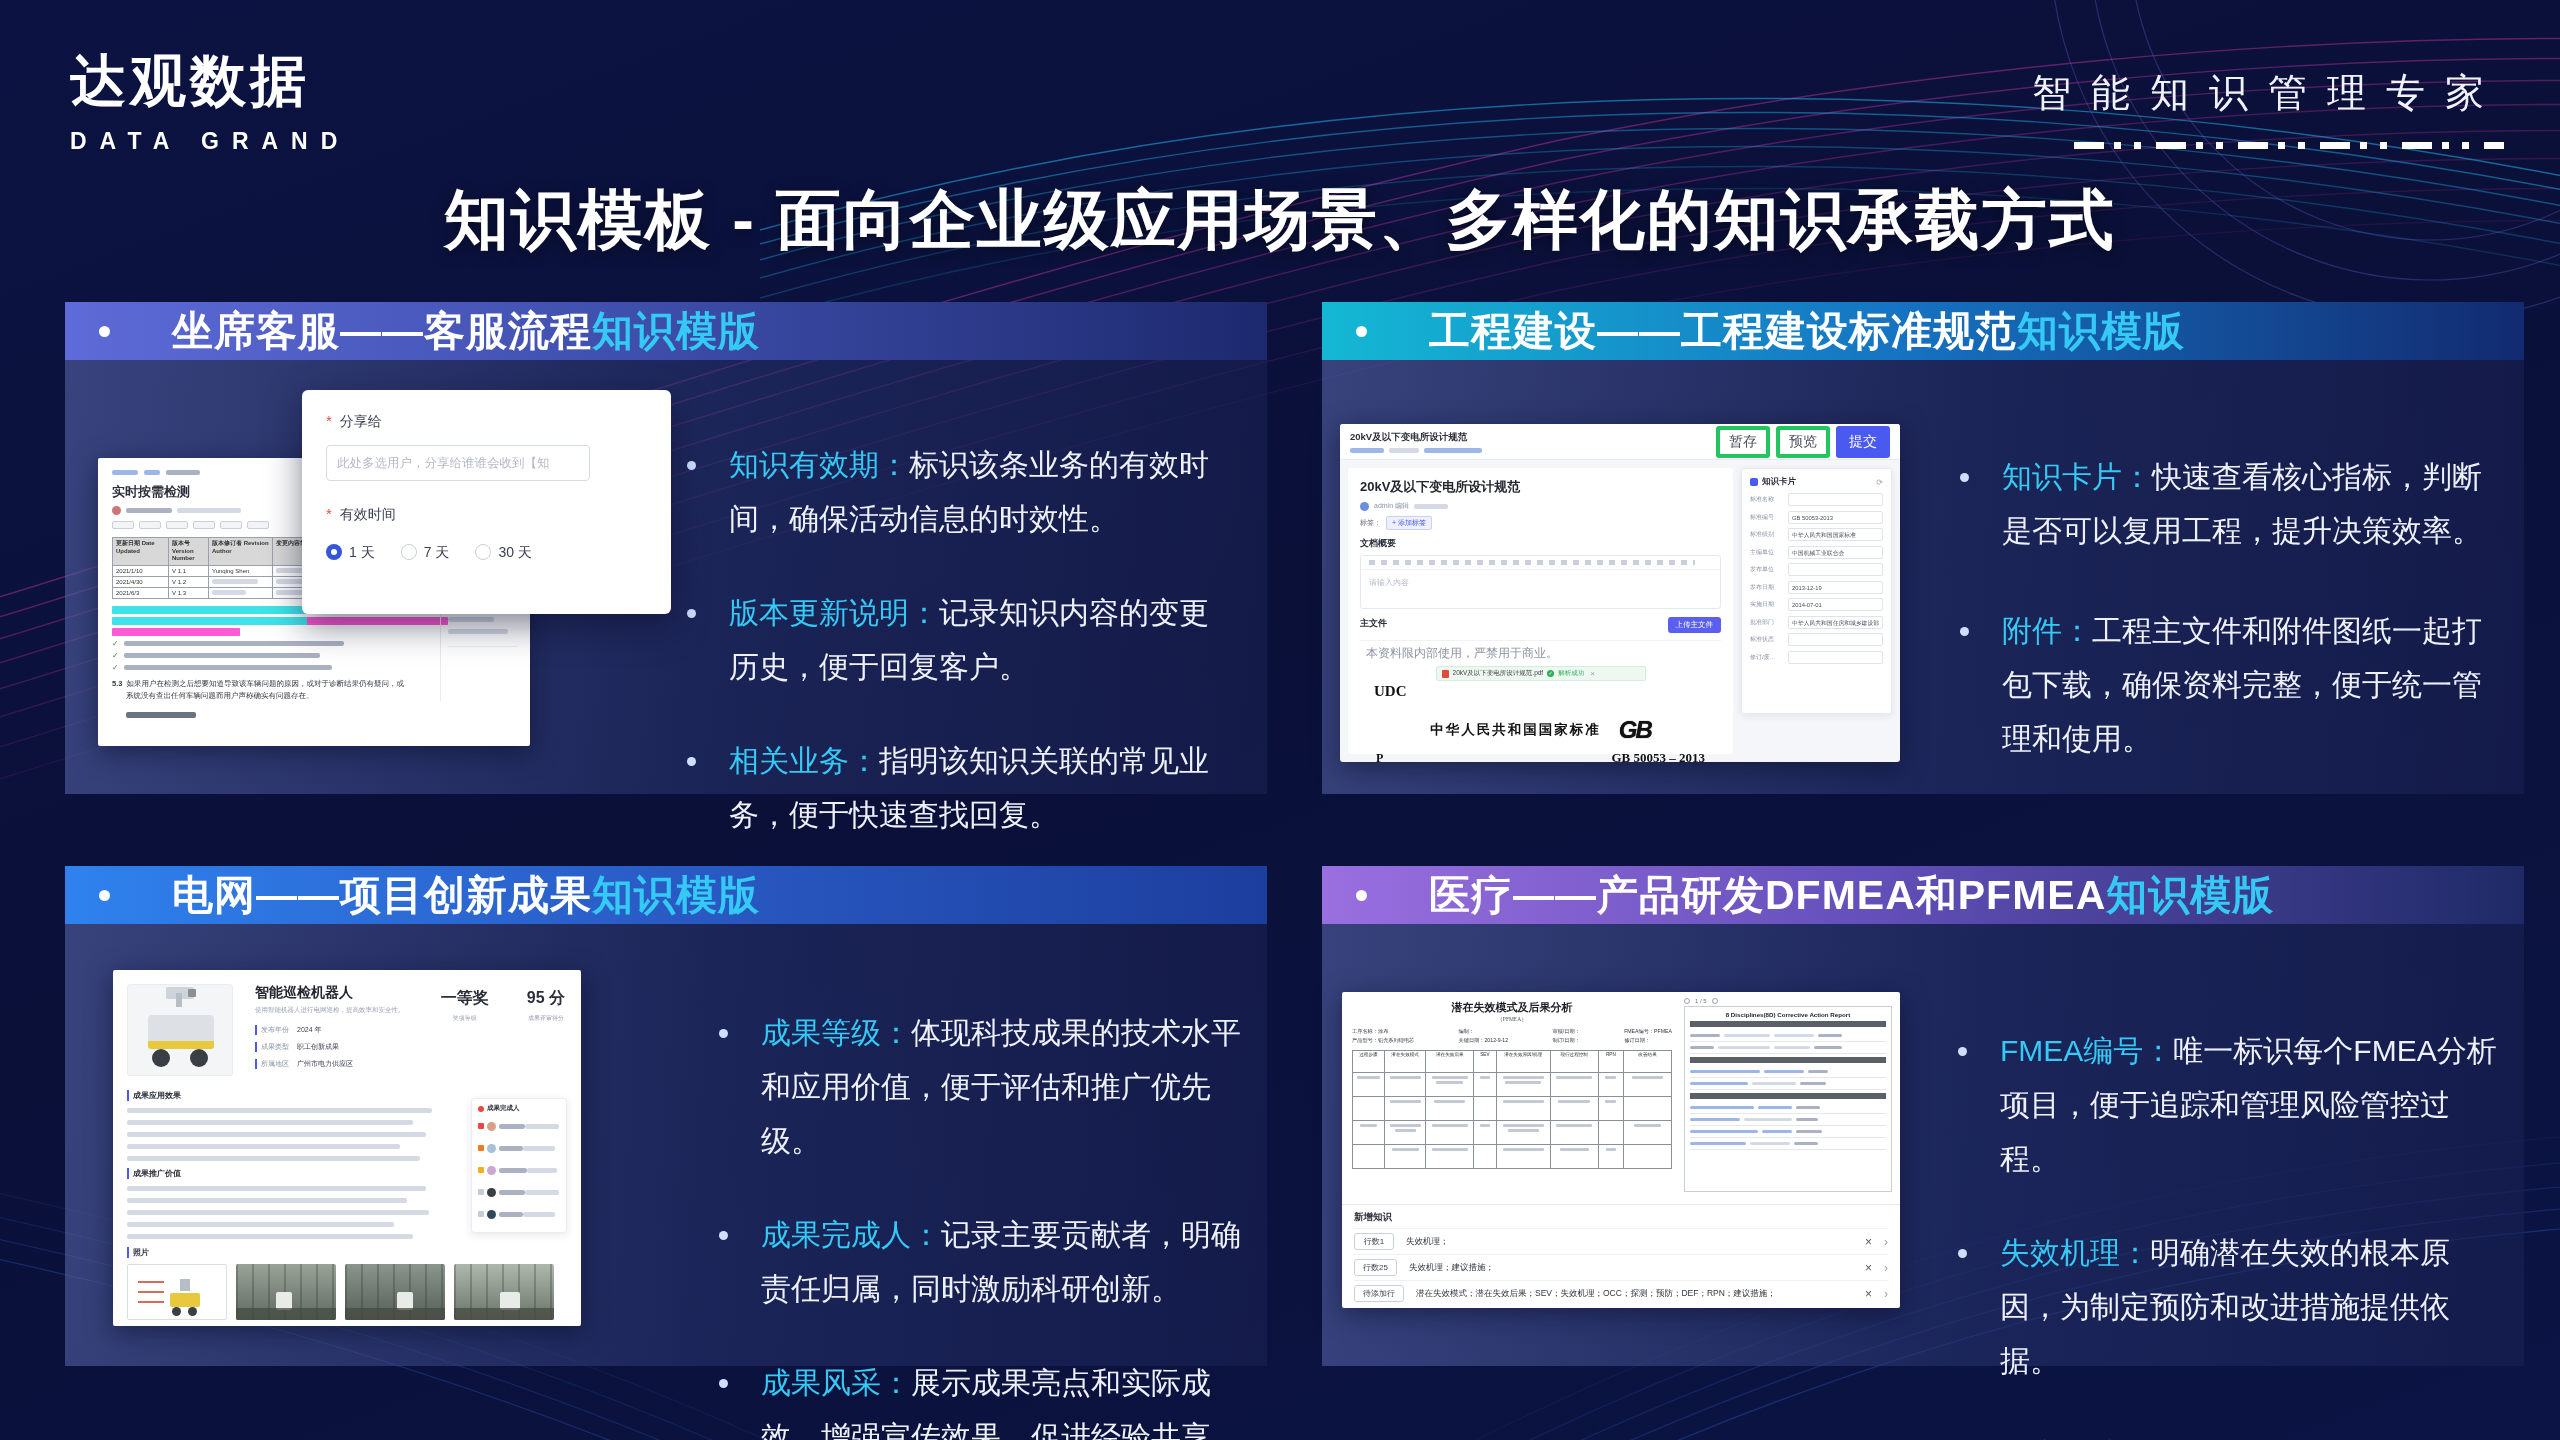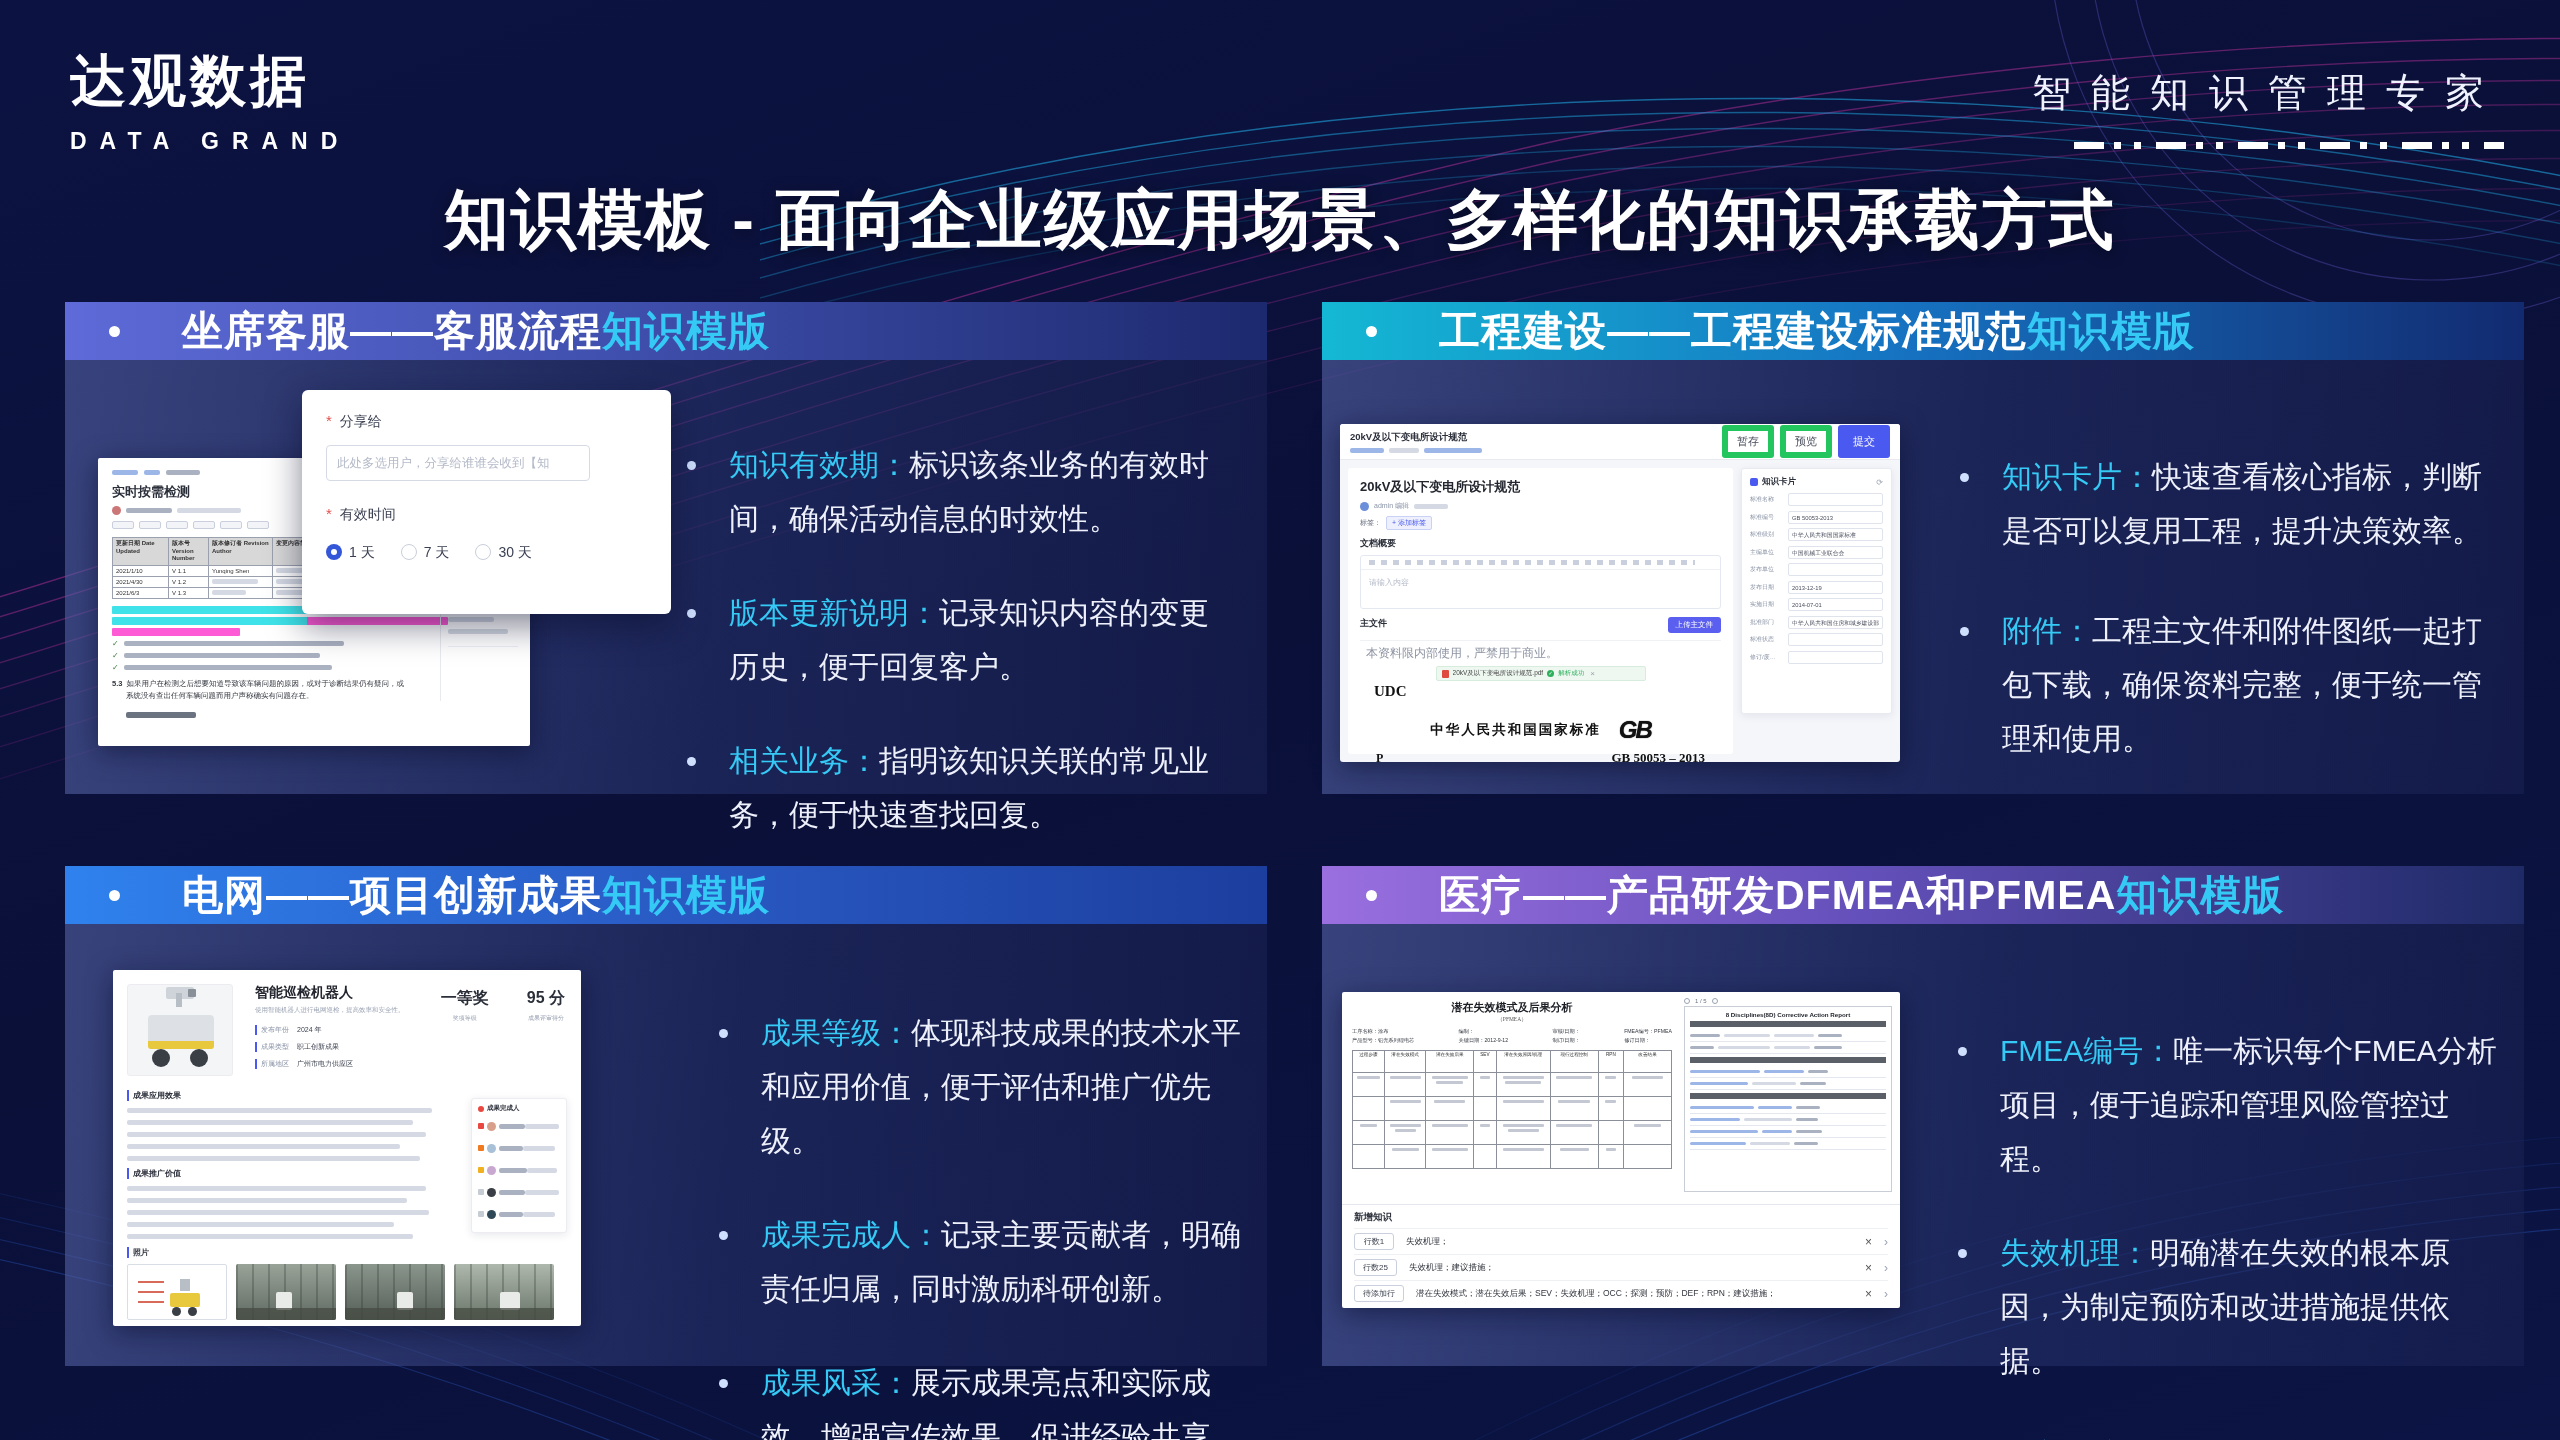--- a/index.html
+++ b/index.html
@@ -17,21 +17,21 @@
   .tagline { color:#f0f3ff; font-size:39px; letter-spacing:20px; font-weight:400; white-space:nowrap; }
   .tagline-dashes { margin-top:22px; margin-left:auto; width:430px; height:7px;
     background:repeating-linear-gradient(90deg,#fff 0 30px,transparent 30px 40px,#fff 40px 47px,transparent 47px 60px,#fff 60px 67px,transparent 67px 82px); }
 
   .main-title { position:absolute; top:176px; left:0; width:100%; text-align:center;
     color:#fff; font-size:65px; font-weight:700; letter-spacing:2px; z-index:5;
     text-shadow:0 3px 16px rgba(0,0,0,.45); }
 
   
   .panel { position:absolute; width:1202px; z-index:4; }
-  .panel-header { height:58px; display:flex; align-items:center; padding-left:44px; }
+  .panel-header { height:58px; display:flex; align-items:center; padding-left:34px; }
   .hdot { width:11px; height:11px; border-radius:50%; background:#fff; margin-right:62px; flex:0 0 auto; }
   .htext { font-size:41px; font-weight:700; color:#fff; letter-spacing:1px; white-space:nowrap; }
   .htext .accent { color:#35c9f5; }
   .grad1 { background:linear-gradient(90deg,#5e6bd8 0%,#4050ae 45%,#1d296e 100%); }
   .grad2 { background:linear-gradient(90deg,#14b8d4 0%,#1673c2 48%,#122a70 100%); }
   .grad3 { background:linear-gradient(90deg,#2f82ee 0%,#2a5cc6 48%,#1c3e9e 100%); }
   .grad4 { background:linear-gradient(90deg,#9a6fe0 0%,#6450ba 45%,#1e2a66 100%); }
   .panel-body { position:relative; width:100%;
     background:linear-gradient(95deg,rgba(86,100,168,.60) 0%,rgba(40,52,110,.55) 55%,rgba(26,34,84,.55) 100%); }
 
@@ -86,21 +86,21 @@
   .radio.on { background:#3456d8; position:relative; }
   .radio.on::after { content:""; position:absolute; inset:5px; background:#fff; border-radius:50%; }
   .radio.off { border:1.5px solid #c9ced9; background:#fff; }
 
   
   .s2 { left:18px; top:64px; width:560px; height:338px; border-radius:3px; background:#f4f6fa; }
   .s2-topbar { height:36px; background:#fff; border-bottom:1px solid #e8eaf0; display:flex; align-items:center; justify-content:space-between; padding:0 10px; }
   .s2-title { font-size:9.5px; font-weight:700; color:#2b2f3a; }
   .s2-crumbs { display:flex; gap:5px; margin-top:4px; }
   .s2-actions { display:flex; gap:6px; align-items:center; }
-  .s2-btn { font-size:11px; color:#4a4f5e; border:6px solid #22c55e; border-radius:3px; padding:3px 9px; background:#fff; }
+  .s2-btn { font-size:14px; color:#4a4f5e; border:4px solid #22c55e; border-radius:3px; padding:3px 9px; background:#fff; }
   .s2-btn.primary { background:#4a5af0; border-color:#4a5af0; color:#fff; }
   .s2-main { display:flex; gap:8px; padding:8px; height:302px; }
   .s2-doc { width:396px; background:#fff; border-radius:3px; padding:10px 12px 0; }
   .s2-doctitle { font-size:13px; font-weight:700; color:#23262e; }
   .s2-meta { display:flex; align-items:center; gap:5px; font-size:7px; color:#8a93a6; margin:5px 0; }
   .s2-tags { display:flex; align-items:center; gap:5px; font-size:7px; color:#6b7280; margin-bottom:7px; }
   .tagchip { color:#4a5af0; border:1px solid #c9d2f4; background:#eef1fd; border-radius:2px; padding:1px 5px; }
   .s2-sec { font-size:9px; font-weight:700; color:#2b2f3a; }
   .s2-editor { border:1px solid #e4e8f0; border-radius:3px; margin-top:5px; height:54px; }
   .s2-toolbar { height:14px; border-bottom:1px solid #eef0f5; background:repeating-linear-gradient(90deg,#c9cfdc 4px 10px,transparent 10px 16px) left 4px center / 92% 5px no-repeat; }

